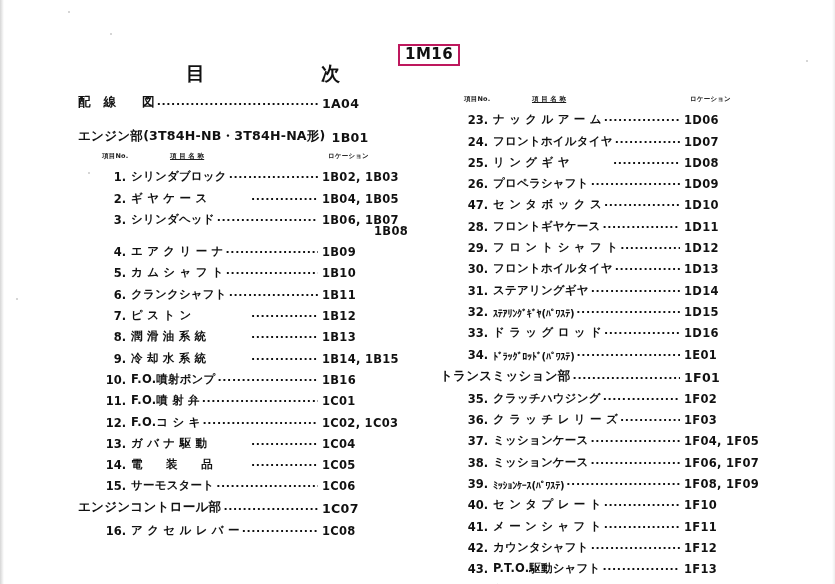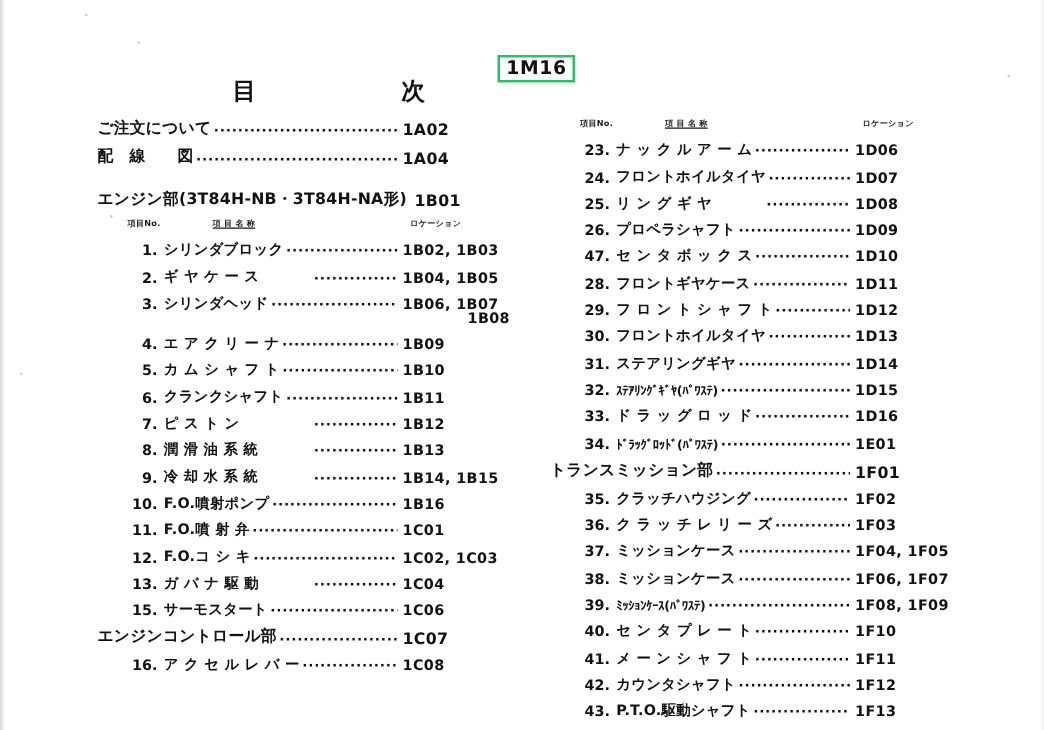--- a/index.html
+++ b/index.html
@@ -38,21 +38,21 @@
     background: #c9c9c9;
     border-radius: 50%;
     pointer-events: none;
   }
 
   
   .page-code {
     position: absolute;
     left: 398px;
     top: 44px;
-    border: 2px solid #22c55e;
+    border: 2px solid #be185d;
     padding: 1px 5px 2px 5px;
     font-size: 15px;
     font-weight: bold;
     letter-spacing: 0.5px;
     line-height: 15px;
     font-family: "DejaVu Sans", "Liberation Sans", sans-serif;
   }
 
   
   .doc-title {
@@ -172,25 +172,20 @@
 <div class="speck" style="left:88px;top:172px;width:2px;height:2px;"></div>
 <div class="speck" style="left:806px;top:60px;width:2px;height:2px;"></div>
 <div class="speck" style="left:16px;top:298px;width:2px;height:2px;"></div>
 
 <div class="page-code">1M16</div>
 
 <div class="doc-title">目　　次</div>
 
 <div class="col col-left">
 
-  <div class="row section">
-    <span class="label">ご注文について</span>
-    <span class="leader"></span>
-    <span class="loc">1A02</span>
-  </div>
 
 
   <div class="row section">
     <span class="label">配　線　　図</span>
     <span class="leader"></span>
     <span class="loc">1A04</span>
   </div>
 
   <div class="spacer-row"></div>
 
@@ -295,20 +290,27 @@
     <span class="loc">1C02, 1C03</span>
   </div>
   <div class="row item">
     <span class="num">13.</span>
       <span class="gap"></span>
     <span class="label spread-2">ガ バ ナ 駆 動</span>
     <span class="leader"></span>
     <span class="loc">1C04</span>
   </div>
   <div class="row item">
+    <span class="num">14.</span>
+      <span class="gap"></span>
+    <span class="label spread-2">電　　装　　品</span>
+    <span class="leader"></span>
+    <span class="loc">1C05</span>
+  </div>
+  <div class="row item">
     <span class="num">15.</span>
       <span class="gap"></span>
     <span class="label">サーモスタート</span>
     <span class="leader"></span>
     <span class="loc">1C06</span>
   </div>
 
   <div class="row section">
     <span class="label">エンジンコントロール部</span>
     <span class="leader"></span>

